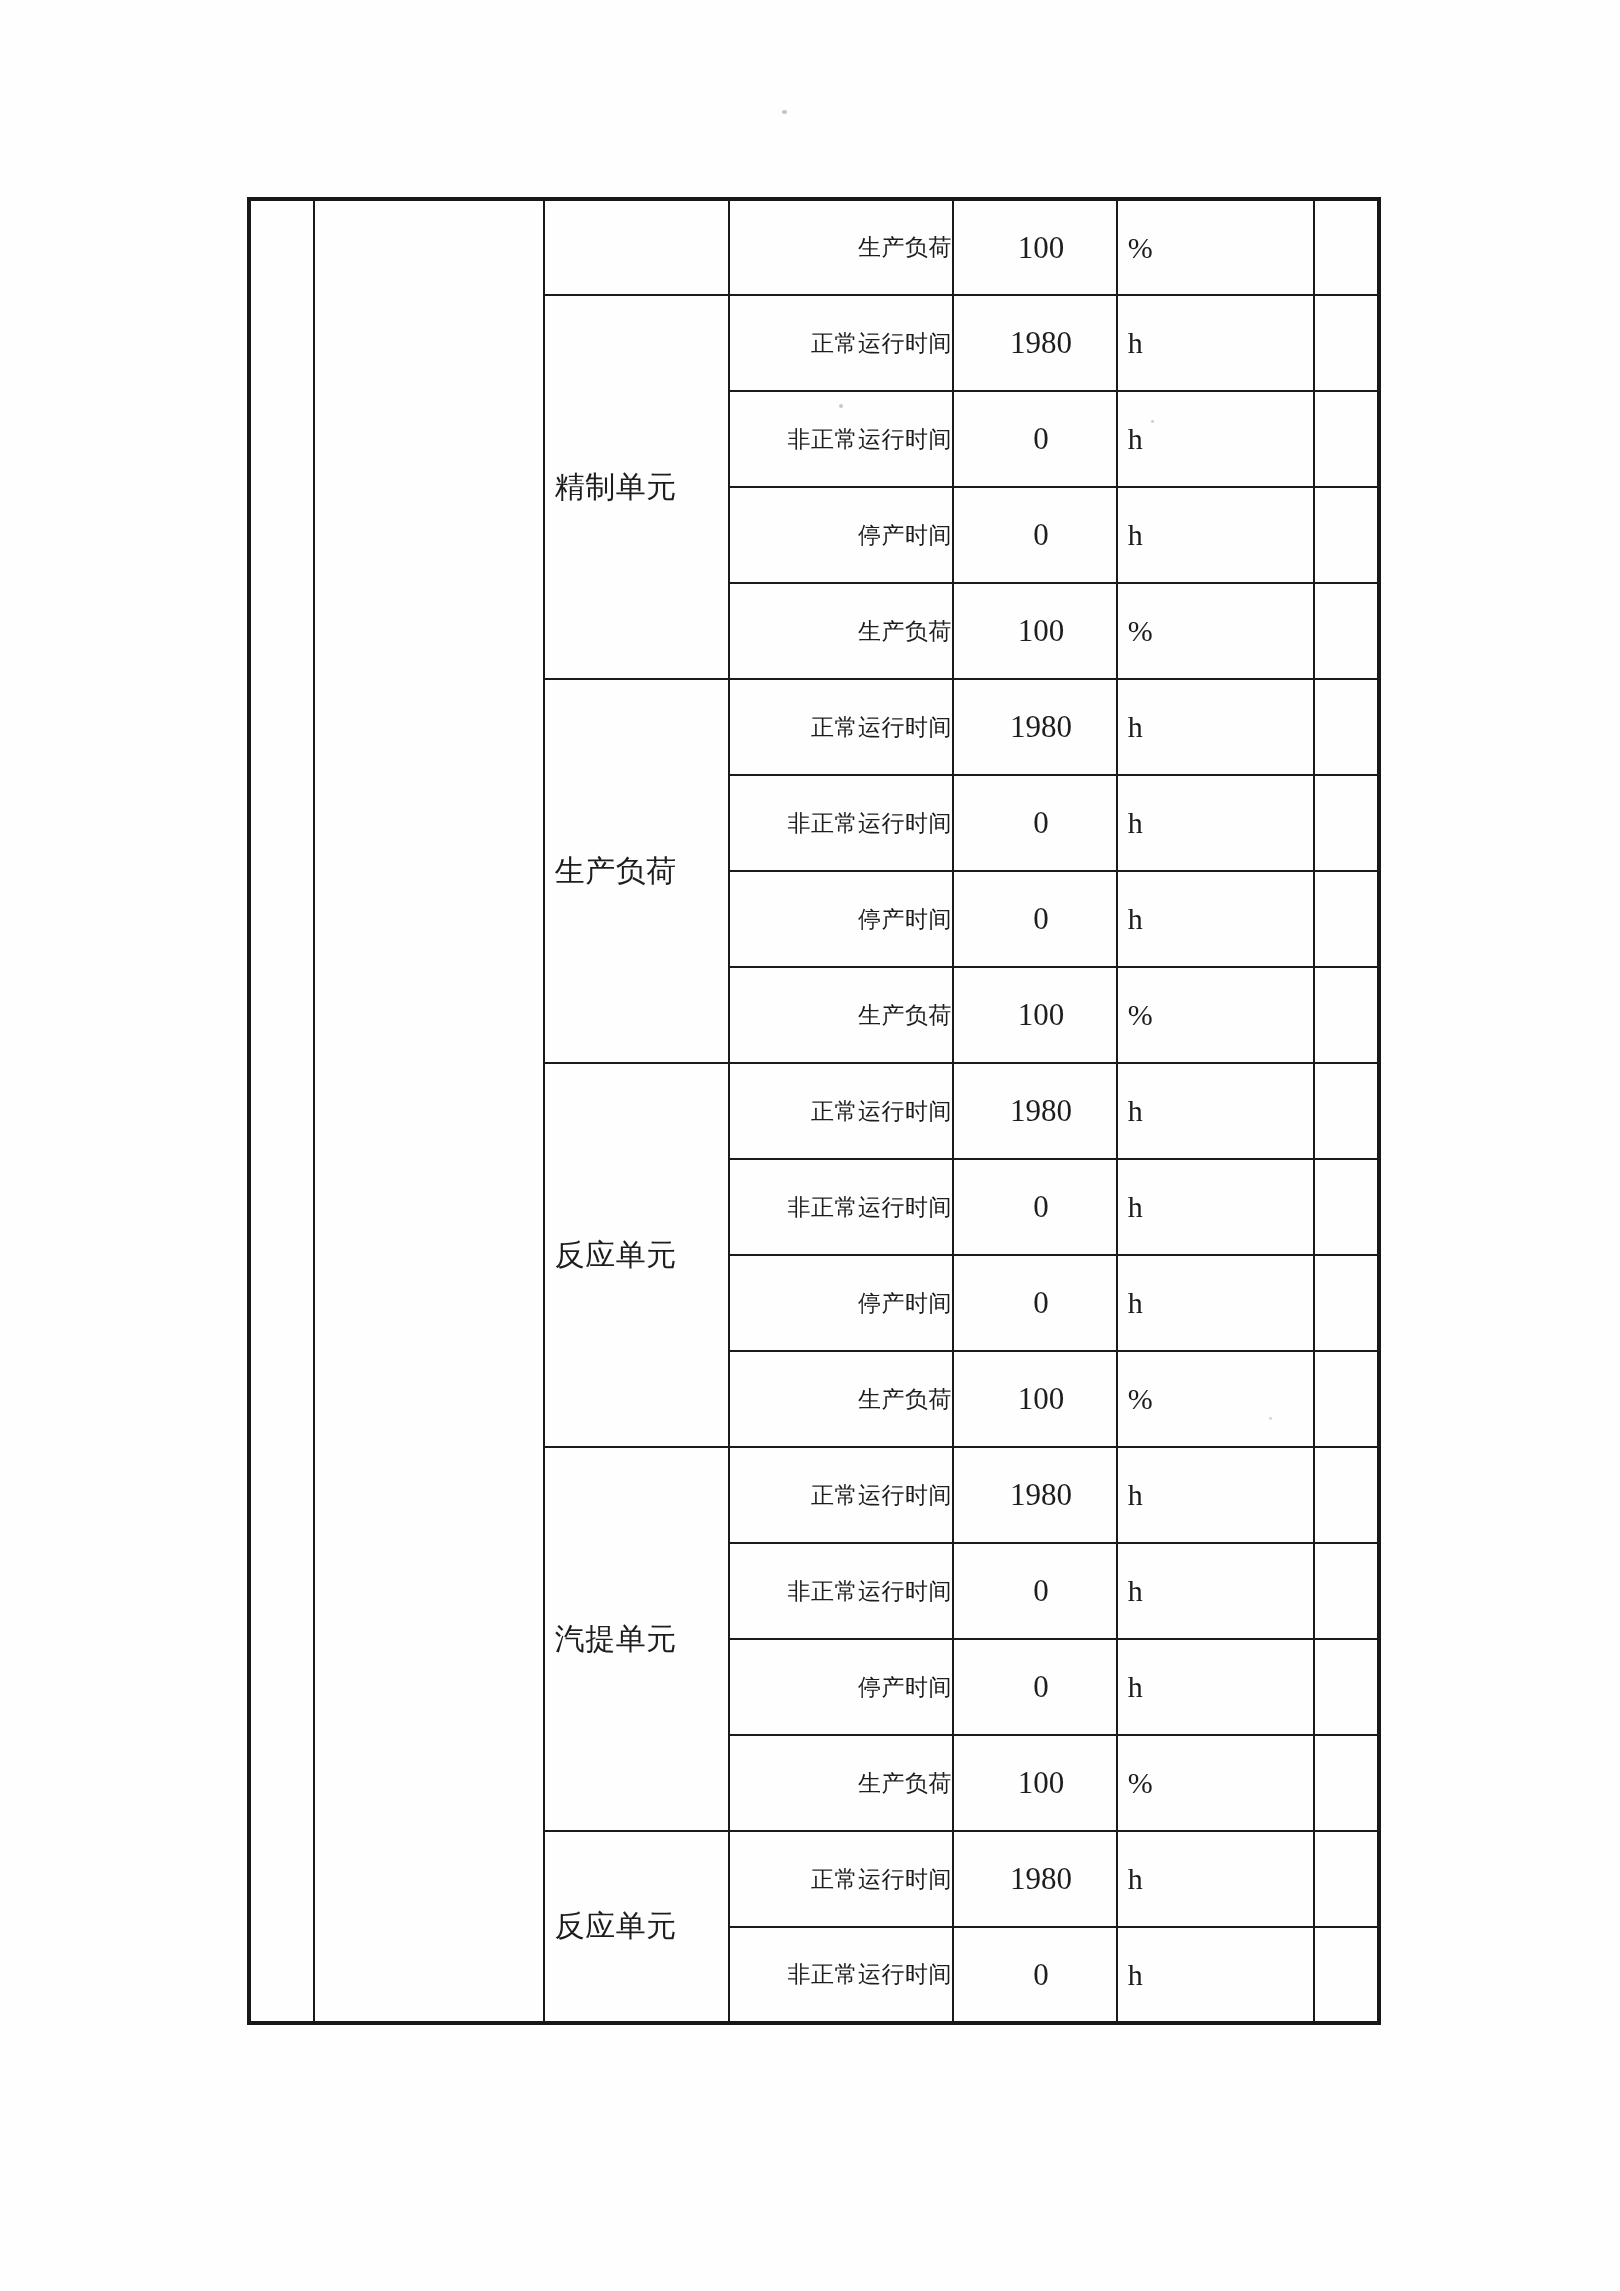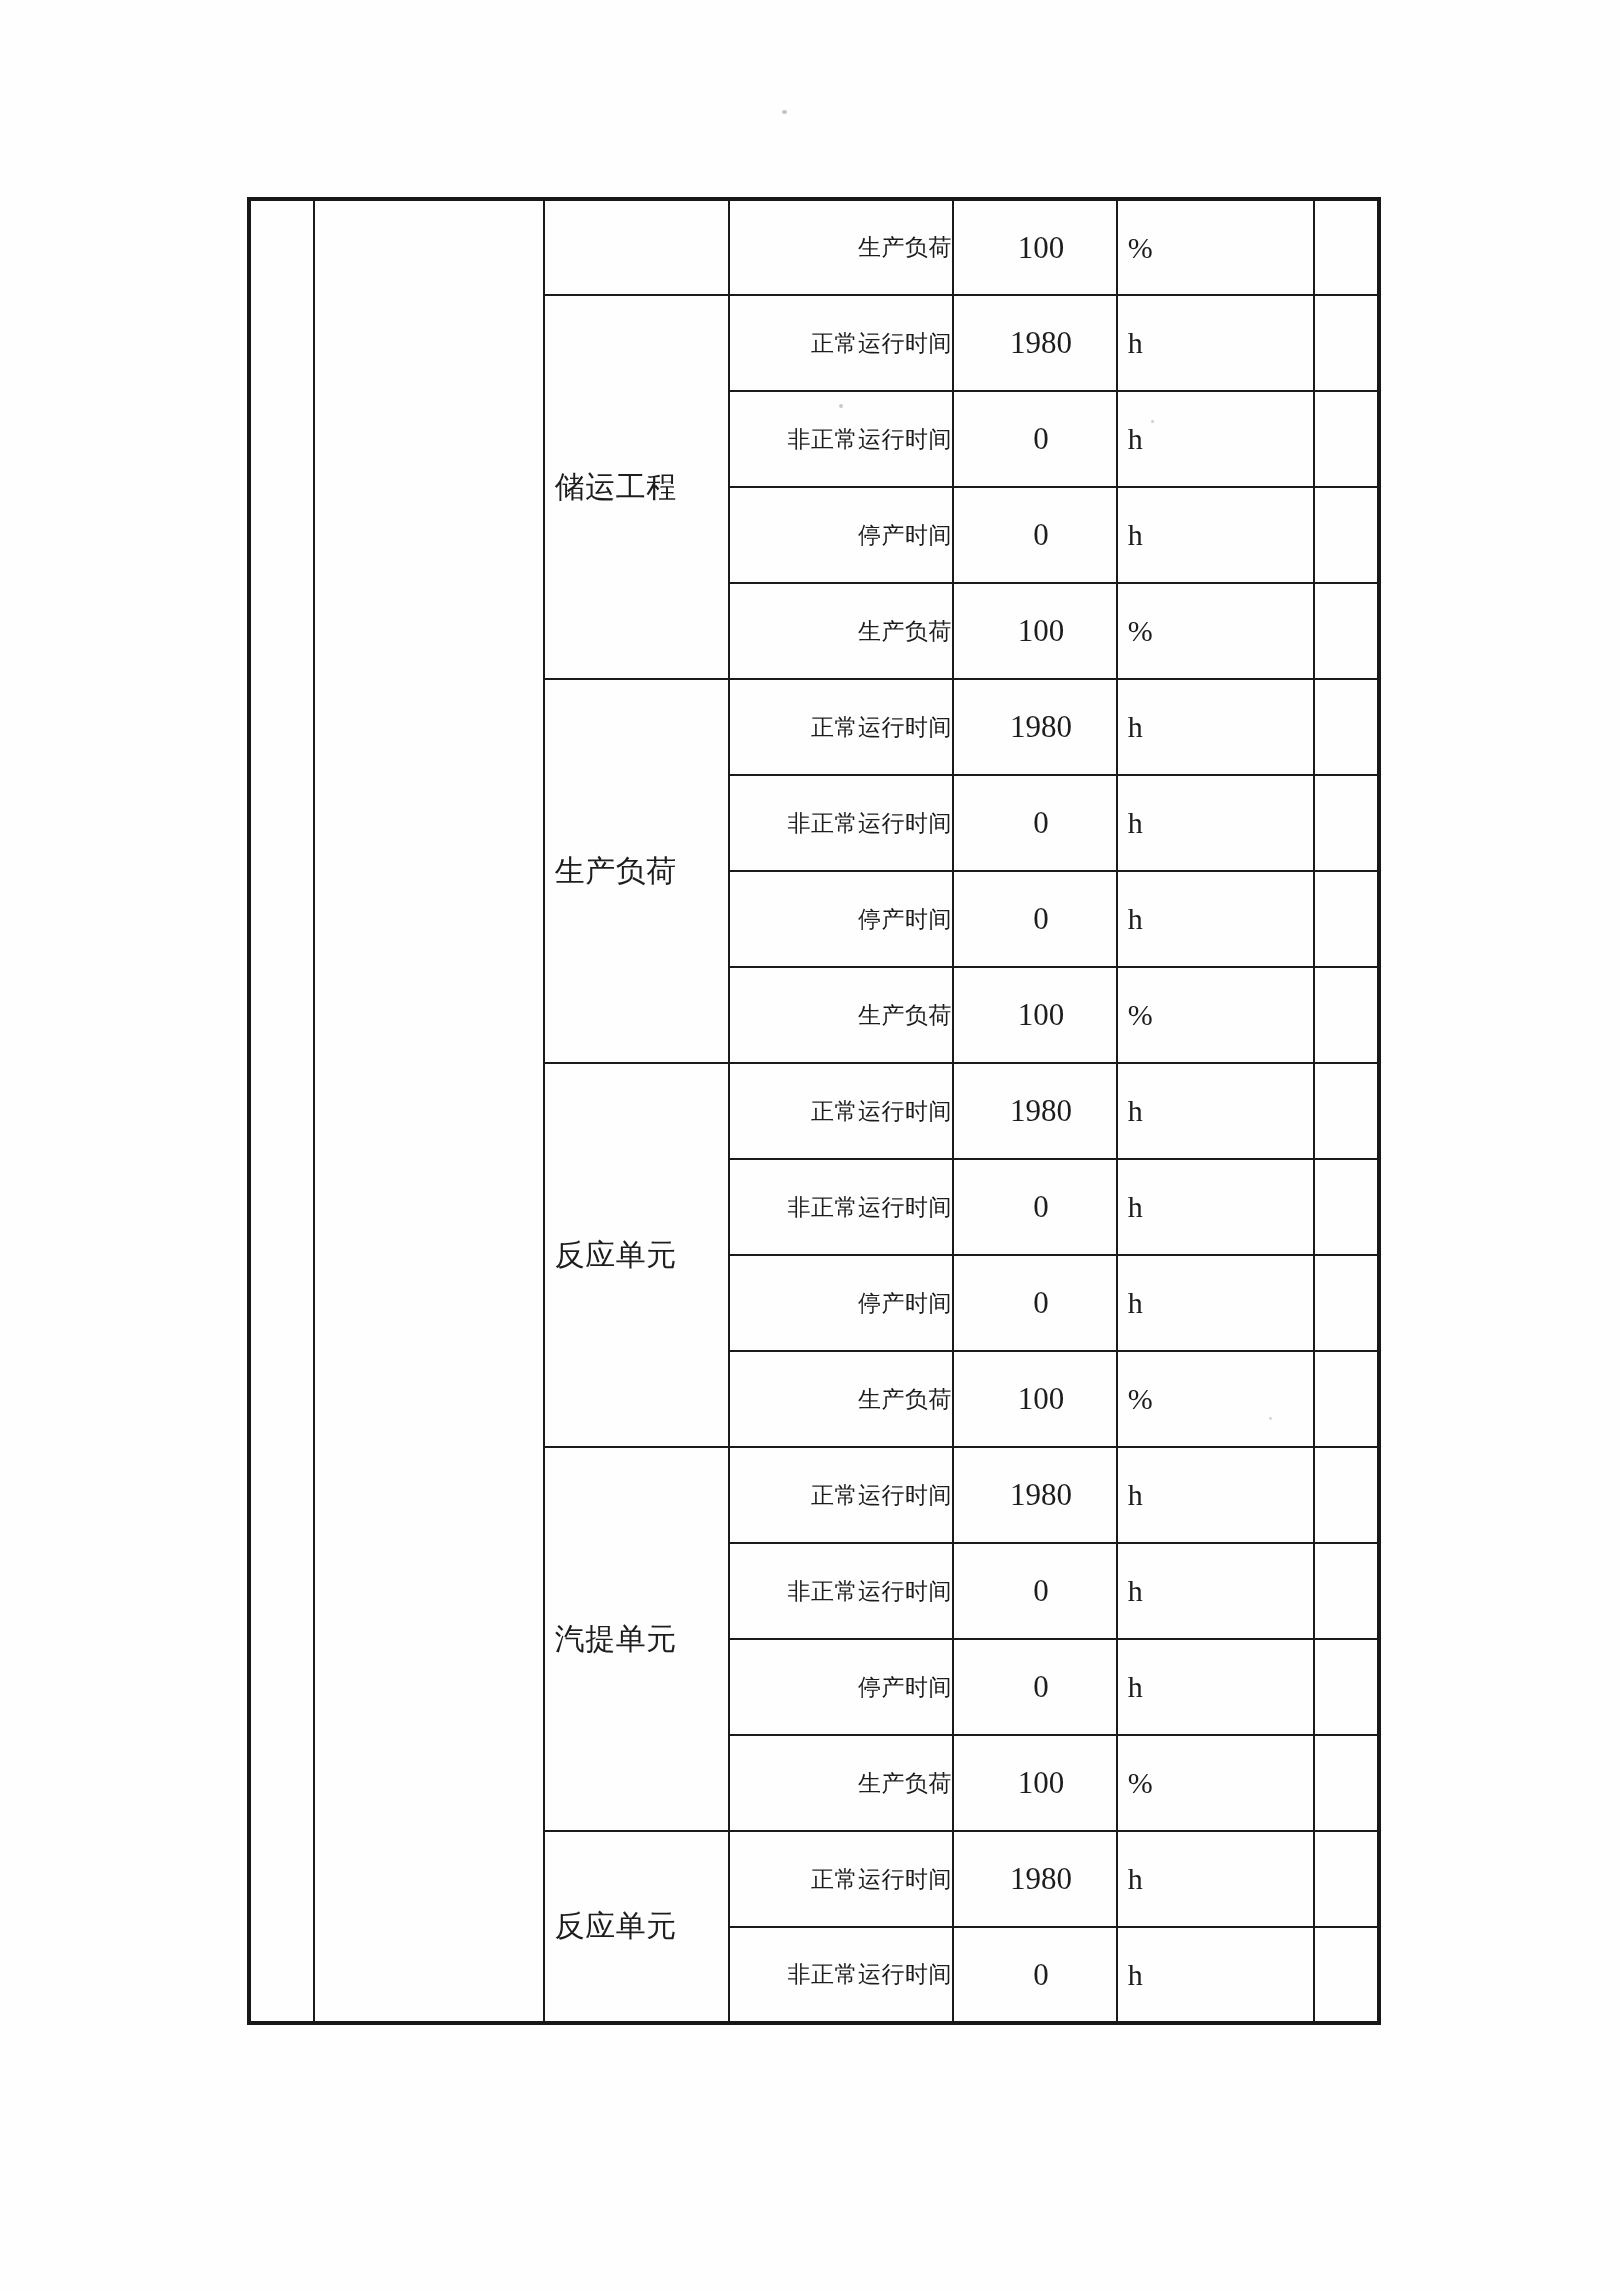--- a/index.html
+++ b/index.html
@@ -93,21 +93,21 @@
       <td class="margin-cell" rowspan="19"></td>
       <td class="margin-cell" rowspan="19"></td>
       <td class="group-cell"></td>
       <td class="param-cell">生产负荷</td>
       <td class="value-cell">100</td>
       <td class="unit-cell">%</td>
       <td class="margin-cell"></td>
     </tr>
 
     <tr>
-      <td class="group-cell" rowspan="4">储运工程</td>
+      <td class="group-cell" rowspan="4">精制单元</td>
       <td class="param-cell">正常运行时间</td>
       <td class="value-cell">1980</td>
       <td class="unit-cell">h</td>
       <td class="margin-cell"></td>
     </tr>
     <tr>
       <td class="param-cell">非正常运行时间</td>
       <td class="value-cell">0</td>
       <td class="unit-cell">h</td>
       <td class="margin-cell"></td>

